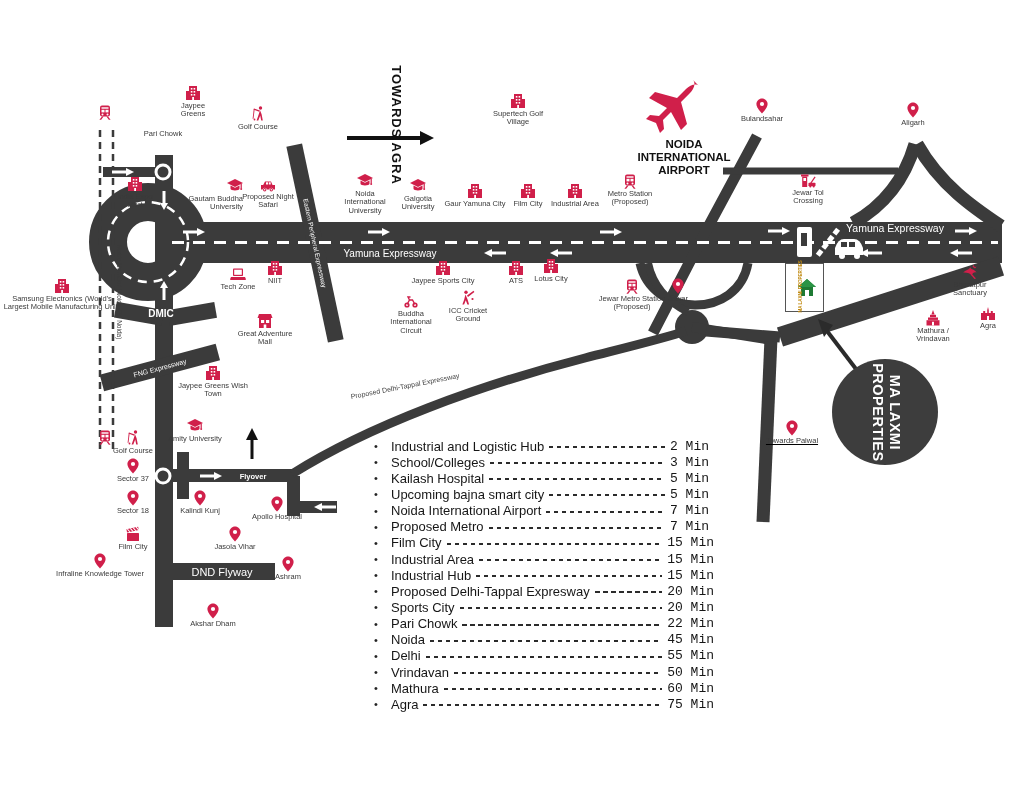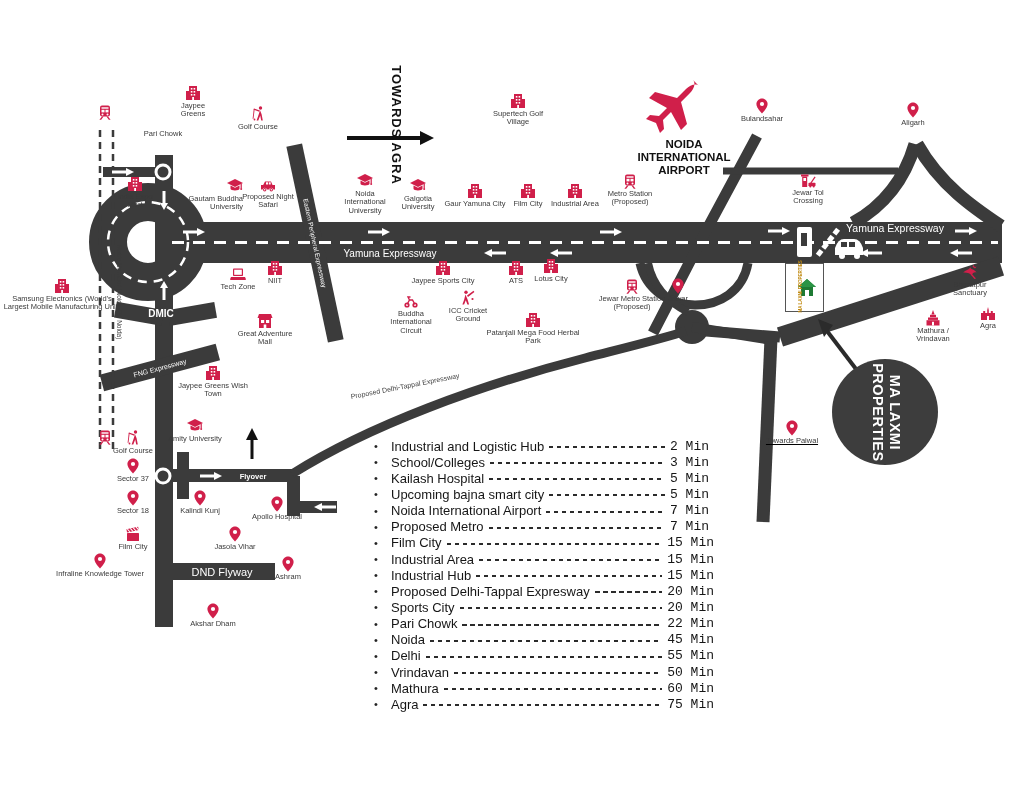--- a/index.html
+++ b/index.html
@@ -748,37 +748,20 @@
             <rect x="8.6" y="3" width="1.6" height="1.6"></rect>
             <rect x="5.8" y="6" width="1.6" height="1.6"></rect>
             <rect x="8.6" y="6" width="1.6" height="1.6"></rect>
             <rect x="5.8" y="9" width="1.6" height="1.6"></rect>
             <rect x="8.6" y="9" width="1.6" height="1.6"></rect>
             <rect x="7.2" y="12" width="1.8" height="3"></rect>
           </g>
         </svg></span>
       <div class="mlabel">Lotus City</div>
     </div>
-    <div class="marker" style="left: 533px; top: 312px; width: 110px;">
-      <span class="micon"><svg width="16" height="16" viewBox="0 0 16 16" fill="#d01f4a" color="#d01f4a">
-          <rect x="1" y="6" width="4" height="9"></rect>
-          <rect x="11" y="6" width="4" height="9"></rect>
-          <rect x="4" y="1" width="8" height="14"></rect>
-          <g fill="#fff">
-            <rect x="5.8" y="3" width="1.6" height="1.6"></rect>
-            <rect x="8.6" y="3" width="1.6" height="1.6"></rect>
-            <rect x="5.8" y="6" width="1.6" height="1.6"></rect>
-            <rect x="8.6" y="6" width="1.6" height="1.6"></rect>
-            <rect x="5.8" y="9" width="1.6" height="1.6"></rect>
-            <rect x="8.6" y="9" width="1.6" height="1.6"></rect>
-            <rect x="7.2" y="12" width="1.8" height="3"></rect>
-          </g>
-        </svg></span>
-      <div class="mlabel">Patanjali Mega Food Herbal Park</div>
-    </div>
     <div class="marker" style="left: 632px; top: 278px; width: 84px;">
       <span class="micon"><svg width="16" height="16" viewBox="0 0 16 16" fill="#d01f4a" color="#d01f4a">
           <rect x="3" y="1.5" width="10" height="11" rx="2"></rect>
           <g fill="#fff">
             <rect x="4.5" y="3.3" width="7" height="1.4"></rect>
             <rect x="4.5" y="5.8" width="3" height="2.6"></rect>
             <rect x="8.5" y="5.8" width="3" height="2.6"></rect>
             <circle cx="5.5" cy="10.6" r="1"></circle>
             <circle cx="10.5" cy="10.6" r="1"></circle>
           </g>

